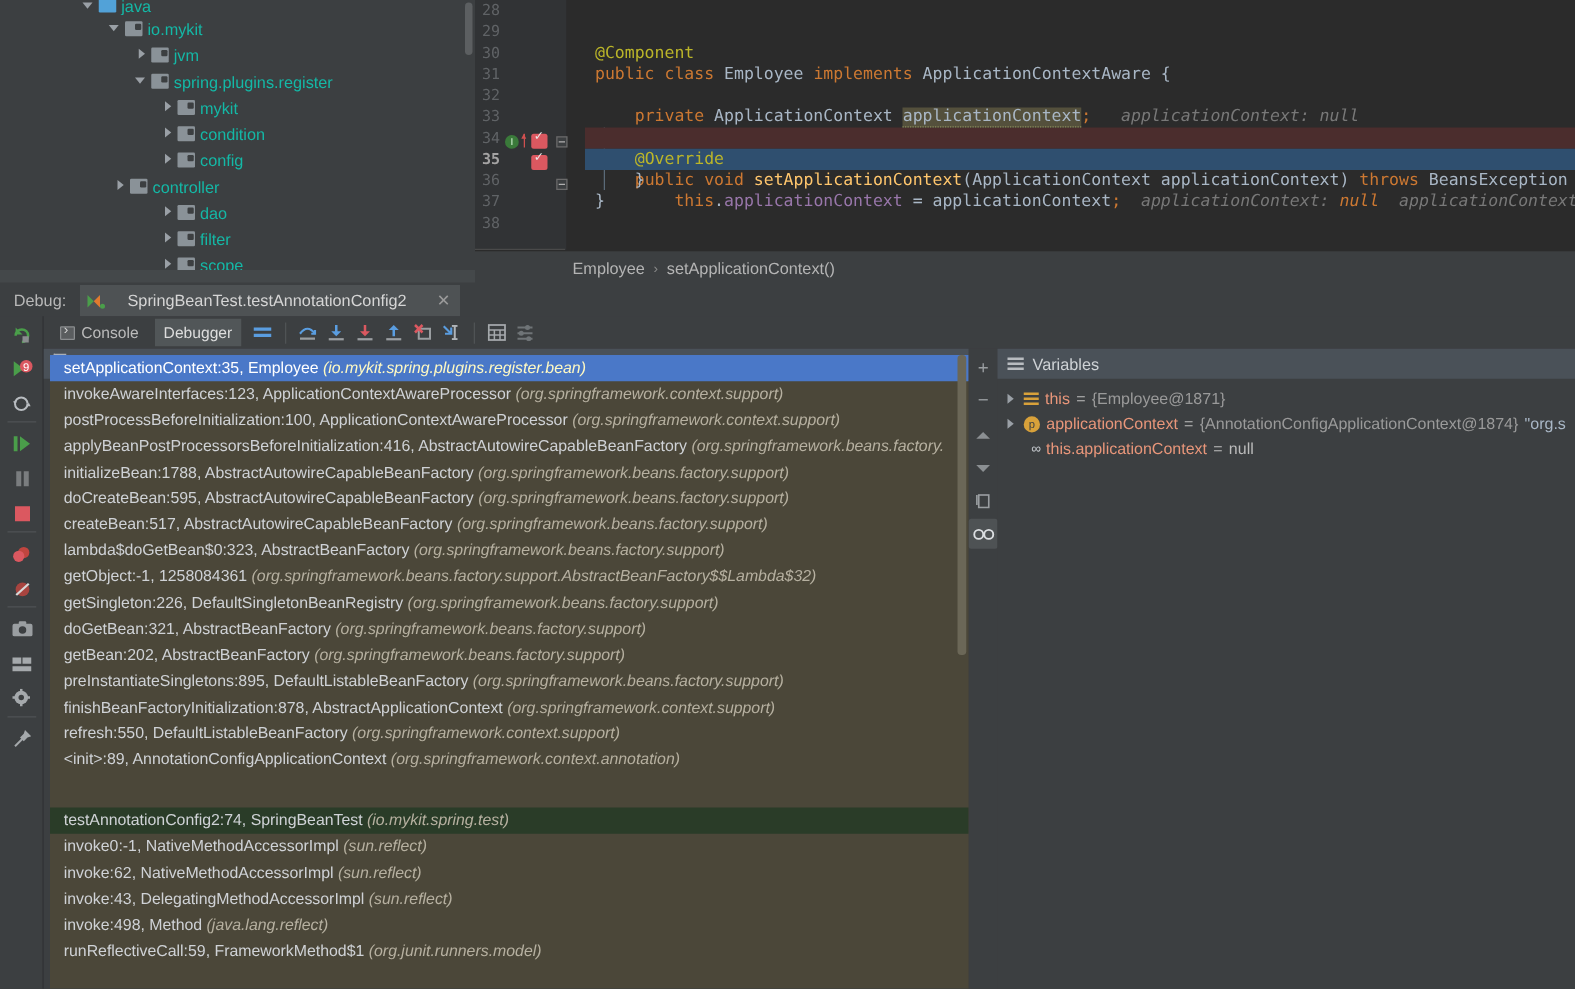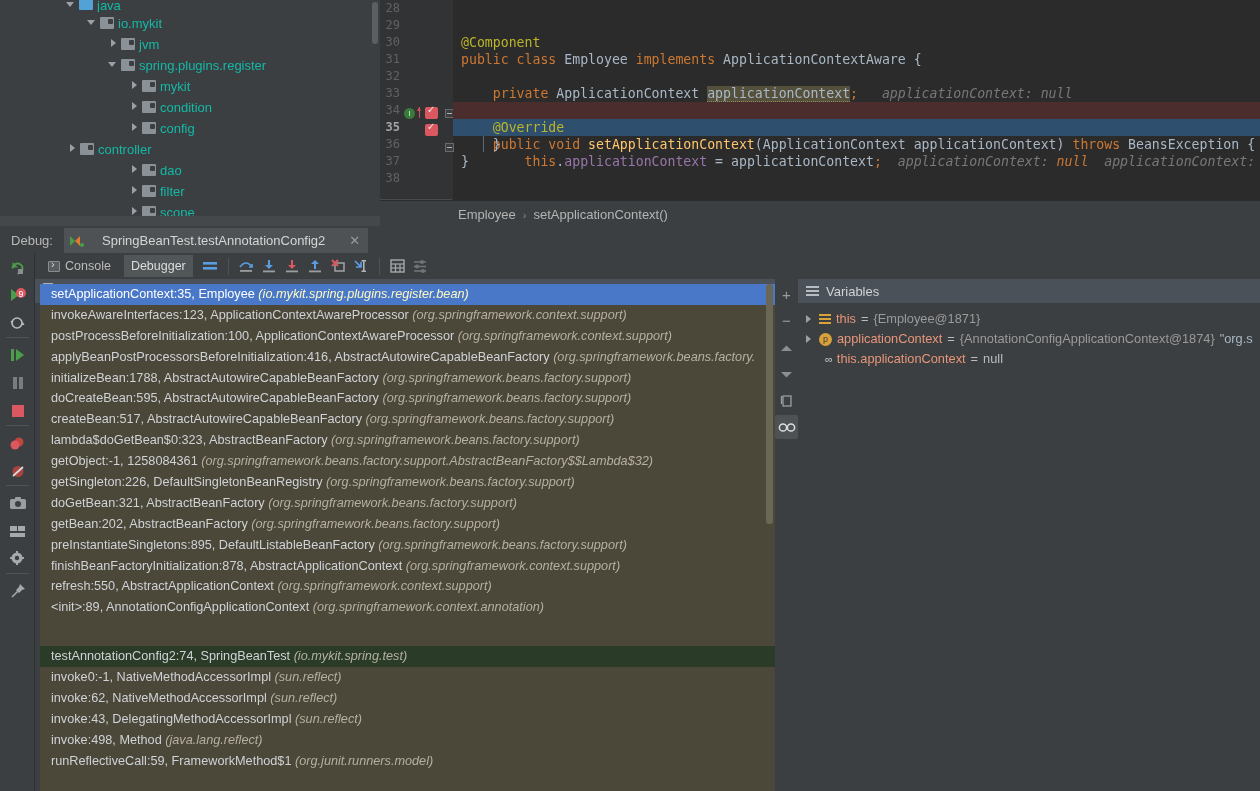--- a/index.html
+++ b/index.html
@@ -71,21 +71,21 @@
     background: #313335;
   }
   .lnum {
     position: absolute; right: 53px; width: 40px; text-align: right;
     font-family: "DejaVu Sans Mono", monospace; font-size: 12px; color: #606366;
     height: 17px; line-height: 17px;
   }
   .lnum.current { color: #a4a3a3; font-weight: bold; }
   .code-lines { position: absolute; left: 73px; top: 0; right: 0; height: 200px; }
   .cline {
-    position: absolute; left: 0; right: 0; height: 17px; line-height: 17px;
+    position: absolute; left: 15px; right: 0; height: 17px; line-height: 17px;
     font-family: "DejaVu Sans Mono", monospace; font-size: 13.2px;
     color: #a9b7c6; white-space: pre;
   }
   .cline .txt { position: relative; z-index: 2; padding-left: 8px; display: block; }
   .hl-exec { background: #2f4f6f; }
   .hl-bp    { background: #4b2d2d; }
   .kw  { color: #cc7832; }
   .ann { color: #bbb529; }
   .cls { color: #a9b7c6; }
   .mth { color: #ffc66d; }
@@ -341,21 +341,21 @@
 
     <div class="tree-pane">
       <div id="tree-rows">
           <div class="tree-row" style="padding-left: 66px; height: 12px; line-height: 10px; overflow: hidden;"><span class="arrow expanded"></span><span class="ico-srcfolder"></span><span class="tree-label">java</span></div>
           <div class="tree-row" style="padding-left: 87px;"><span class="arrow expanded"></span><span class="ico-folder"></span><span class="tree-label">io.mykit</span></div>
           <div class="tree-row" style="padding-left: 108px;"><span class="arrow collapsed"></span><span class="ico-folder"></span><span class="tree-label">jvm</span></div>
           <div class="tree-row" style="padding-left: 108px;"><span class="arrow expanded"></span><span class="ico-folder"></span><span class="tree-label">spring.plugins.register</span></div>
           <div class="tree-row" style="padding-left: 129px;"><span class="arrow collapsed"></span><span class="ico-folder"></span><span class="tree-label">mykit</span></div>
           <div class="tree-row" style="padding-left: 129px;"><span class="arrow collapsed"></span><span class="ico-folder"></span><span class="tree-label">condition</span></div>
           <div class="tree-row" style="padding-left: 129px;"><span class="arrow collapsed"></span><span class="ico-folder"></span><span class="tree-label">config</span></div>
-          <div class="tree-row" style="padding-left: 67px;"><span class="arrow collapsed"></span><span class="ico-folder"></span><span class="tree-label">controller</span></div>
+          <div class="tree-row" style="padding-left: 91px;"><span class="arrow collapsed"></span><span class="ico-folder"></span><span class="tree-label">controller</span></div>
           <div class="tree-row" style="padding-left: 129px;"><span class="arrow collapsed"></span><span class="ico-folder"></span><span class="tree-label">dao</span></div>
           <div class="tree-row" style="padding-left: 129px;"><span class="arrow collapsed"></span><span class="ico-folder"></span><span class="tree-label">filter</span></div>
           <div class="tree-row" style="padding-left: 129px;"><span class="arrow collapsed"></span><span class="ico-folder"></span><span class="tree-label">scope</span></div>
         </div>
       <div class="tree-hscroll-track">
         
       </div>
       <div class="tree-vscroll"></div>
     </div>
 
@@ -656,21 +656,21 @@
           <div class="frame-row"><span>initializeBean:1788, AbstractAutowireCapableBeanFactory </span><span class="pkg">(org.springframework.beans.factory.support)</span></div>
           <div class="frame-row"><span>doCreateBean:595, AbstractAutowireCapableBeanFactory </span><span class="pkg">(org.springframework.beans.factory.support)</span></div>
           <div class="frame-row"><span>createBean:517, AbstractAutowireCapableBeanFactory </span><span class="pkg">(org.springframework.beans.factory.support)</span></div>
           <div class="frame-row"><span>lambda$doGetBean$0:323, AbstractBeanFactory </span><span class="pkg">(org.springframework.beans.factory.support)</span></div>
           <div class="frame-row"><span>getObject:-1, 1258084361 </span><span class="pkg">(org.springframework.beans.factory.support.AbstractBeanFactory$$Lambda$32)</span></div>
           <div class="frame-row"><span>getSingleton:226, DefaultSingletonBeanRegistry </span><span class="pkg">(org.springframework.beans.factory.support)</span></div>
           <div class="frame-row"><span>doGetBean:321, AbstractBeanFactory </span><span class="pkg">(org.springframework.beans.factory.support)</span></div>
           <div class="frame-row"><span>getBean:202, AbstractBeanFactory </span><span class="pkg">(org.springframework.beans.factory.support)</span></div>
           <div class="frame-row"><span>preInstantiateSingletons:895, DefaultListableBeanFactory </span><span class="pkg">(org.springframework.beans.factory.support)</span></div>
           <div class="frame-row"><span>finishBeanFactoryInitialization:878, AbstractApplicationContext </span><span class="pkg">(org.springframework.context.support)</span></div>
-          <div class="frame-row"><span>refresh:550, AbstractApplicationContext </span><span class="pkg">(org.springframework.context.support)</span></div>
+          <div class="frame-row"><span>refresh:550, DefaultListableBeanFactory </span><span class="pkg">(org.springframework.context.support)</span></div>
           <div class="frame-row"><span>&lt;init&gt;:89, AnnotationConfigApplicationContext </span><span class="pkg">(org.springframework.context.annotation)</span></div>
           <div class="frame-row marked"><span>testAnnotationConfig2:74, SpringBeanTest </span><span class="pkg">(io.mykit.spring.test)</span></div>
           <div class="frame-row"><span>invoke0:-1, NativeMethodAccessorImpl </span><span class="pkg">(sun.reflect)</span></div>
           <div class="frame-row"><span>invoke:62, NativeMethodAccessorImpl </span><span class="pkg">(sun.reflect)</span></div>
           <div class="frame-row"><span>invoke:43, DelegatingMethodAccessorImpl </span><span class="pkg">(sun.reflect)</span></div>
           <div class="frame-row"><span>invoke:498, Method </span><span class="pkg">(java.lang.reflect)</span></div>
           <div class="frame-row"><span>runReflectiveCall:59, FrameworkMethod$1 </span><span class="pkg">(org.junit.runners.model)</span></div>
         </div>
       <div class="frames-scroll"></div>
     </div>

